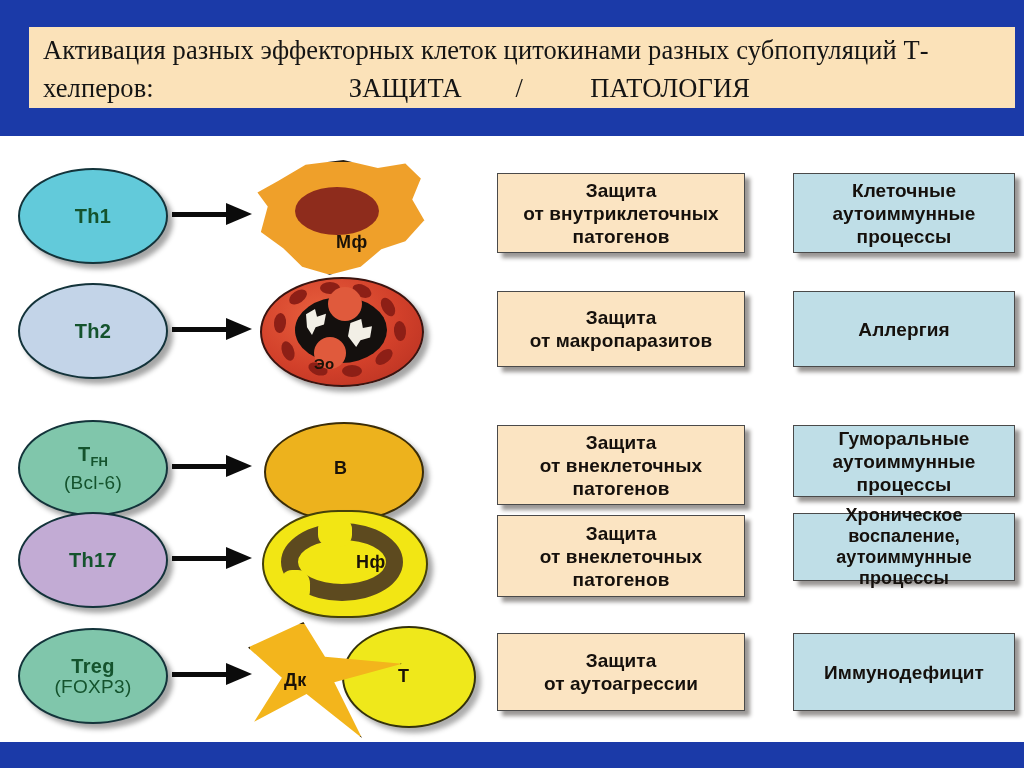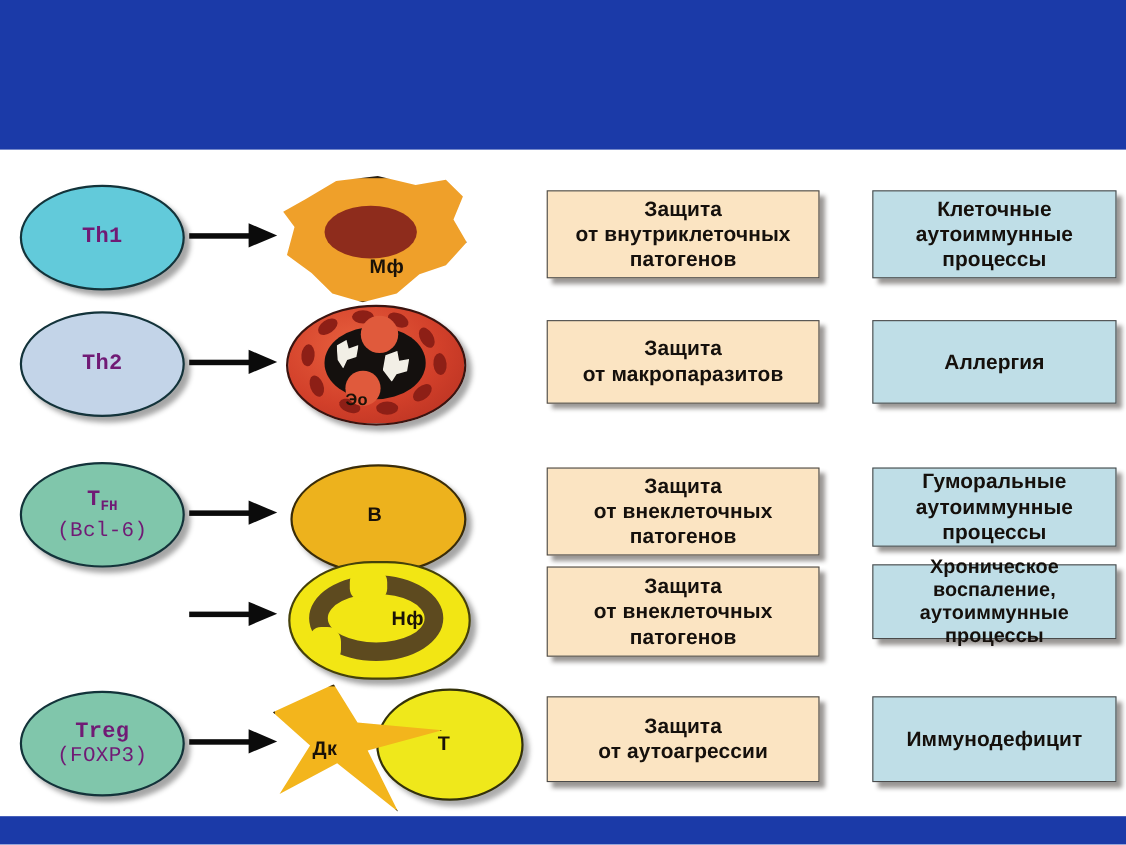--- a/index.html
+++ b/index.html
@@ -66,24 +66,23 @@
     border: 2px solid #13333a;
     box-shadow: 5px 5px 5px rgba(20,20,20,0.38);
     display: flex;
     align-items: center;
     justify-content: center;
     text-align: center;
   }
   .th-label {
     font-size: 20px;
     font-weight: bold;
-    color: #701a75;
+    color: #14532d;
     line-height: 20px;
     letter-spacing: 0.3px;
-    font-family: Liberation Mono, monospace;
   }
   .th-label .sub {
     font-size: 13px;
     vertical-align: sub;
     letter-spacing: 0;
   }
   .th-label .second {
     display: block;
     font-size: 19px;
     font-weight: normal;
@@ -278,20 +277,23 @@
   }
 </style>
 </head>
 <body>
 
 <div id="slide">
 
   <div class="band-top"></div>
   <div class="band-bottom"></div>
 
+  <div class="title-box">
+    <div class="title-text">Активация разных эффекторных клеток цитокинами разных субпопуляций Т-хелперов:                             ЗАЩИТА        /          ПАТОЛОГИЯ</div>
+  </div>
 
   <div class="row" style="top:168px; height:108px;">
     <div class="th-oval" style="top:0px; background:#62cada;">
       <div class="th-label">
         <span>Th1</span>
       </div>
     </div>
     <div class="arrow" style="top:35px;">
       <div class="shaft"></div>
       <div class="head"></div>
@@ -373,20 +375,25 @@
 патогенов</span>
     </div>
     <div class="tbox tbox-pathology" style="top:5px; height:72px;">
       <span class="tbox-text">Гуморальные
 аутоиммунные
 процессы</span>
     </div>
   </div>
 
   <div class="row" style="top:512px; height:110px;">
+    <div class="th-oval" style="top:0px; background:#c2abd4;">
+      <div class="th-label">
+        <span>Th17</span>
+      </div>
+    </div>
     <div class="arrow" style="top:35px;">
       <div class="shaft"></div>
       <div class="head"></div>
     </div>
     <div class="cell-area" style="top:-2px; height:108px;">
       <div class="neutrophil">
         <div class="nf-nucleus"></div>
         <div class="nf-cut"></div>
         <div class="nf-cut2"></div>
       </div>

